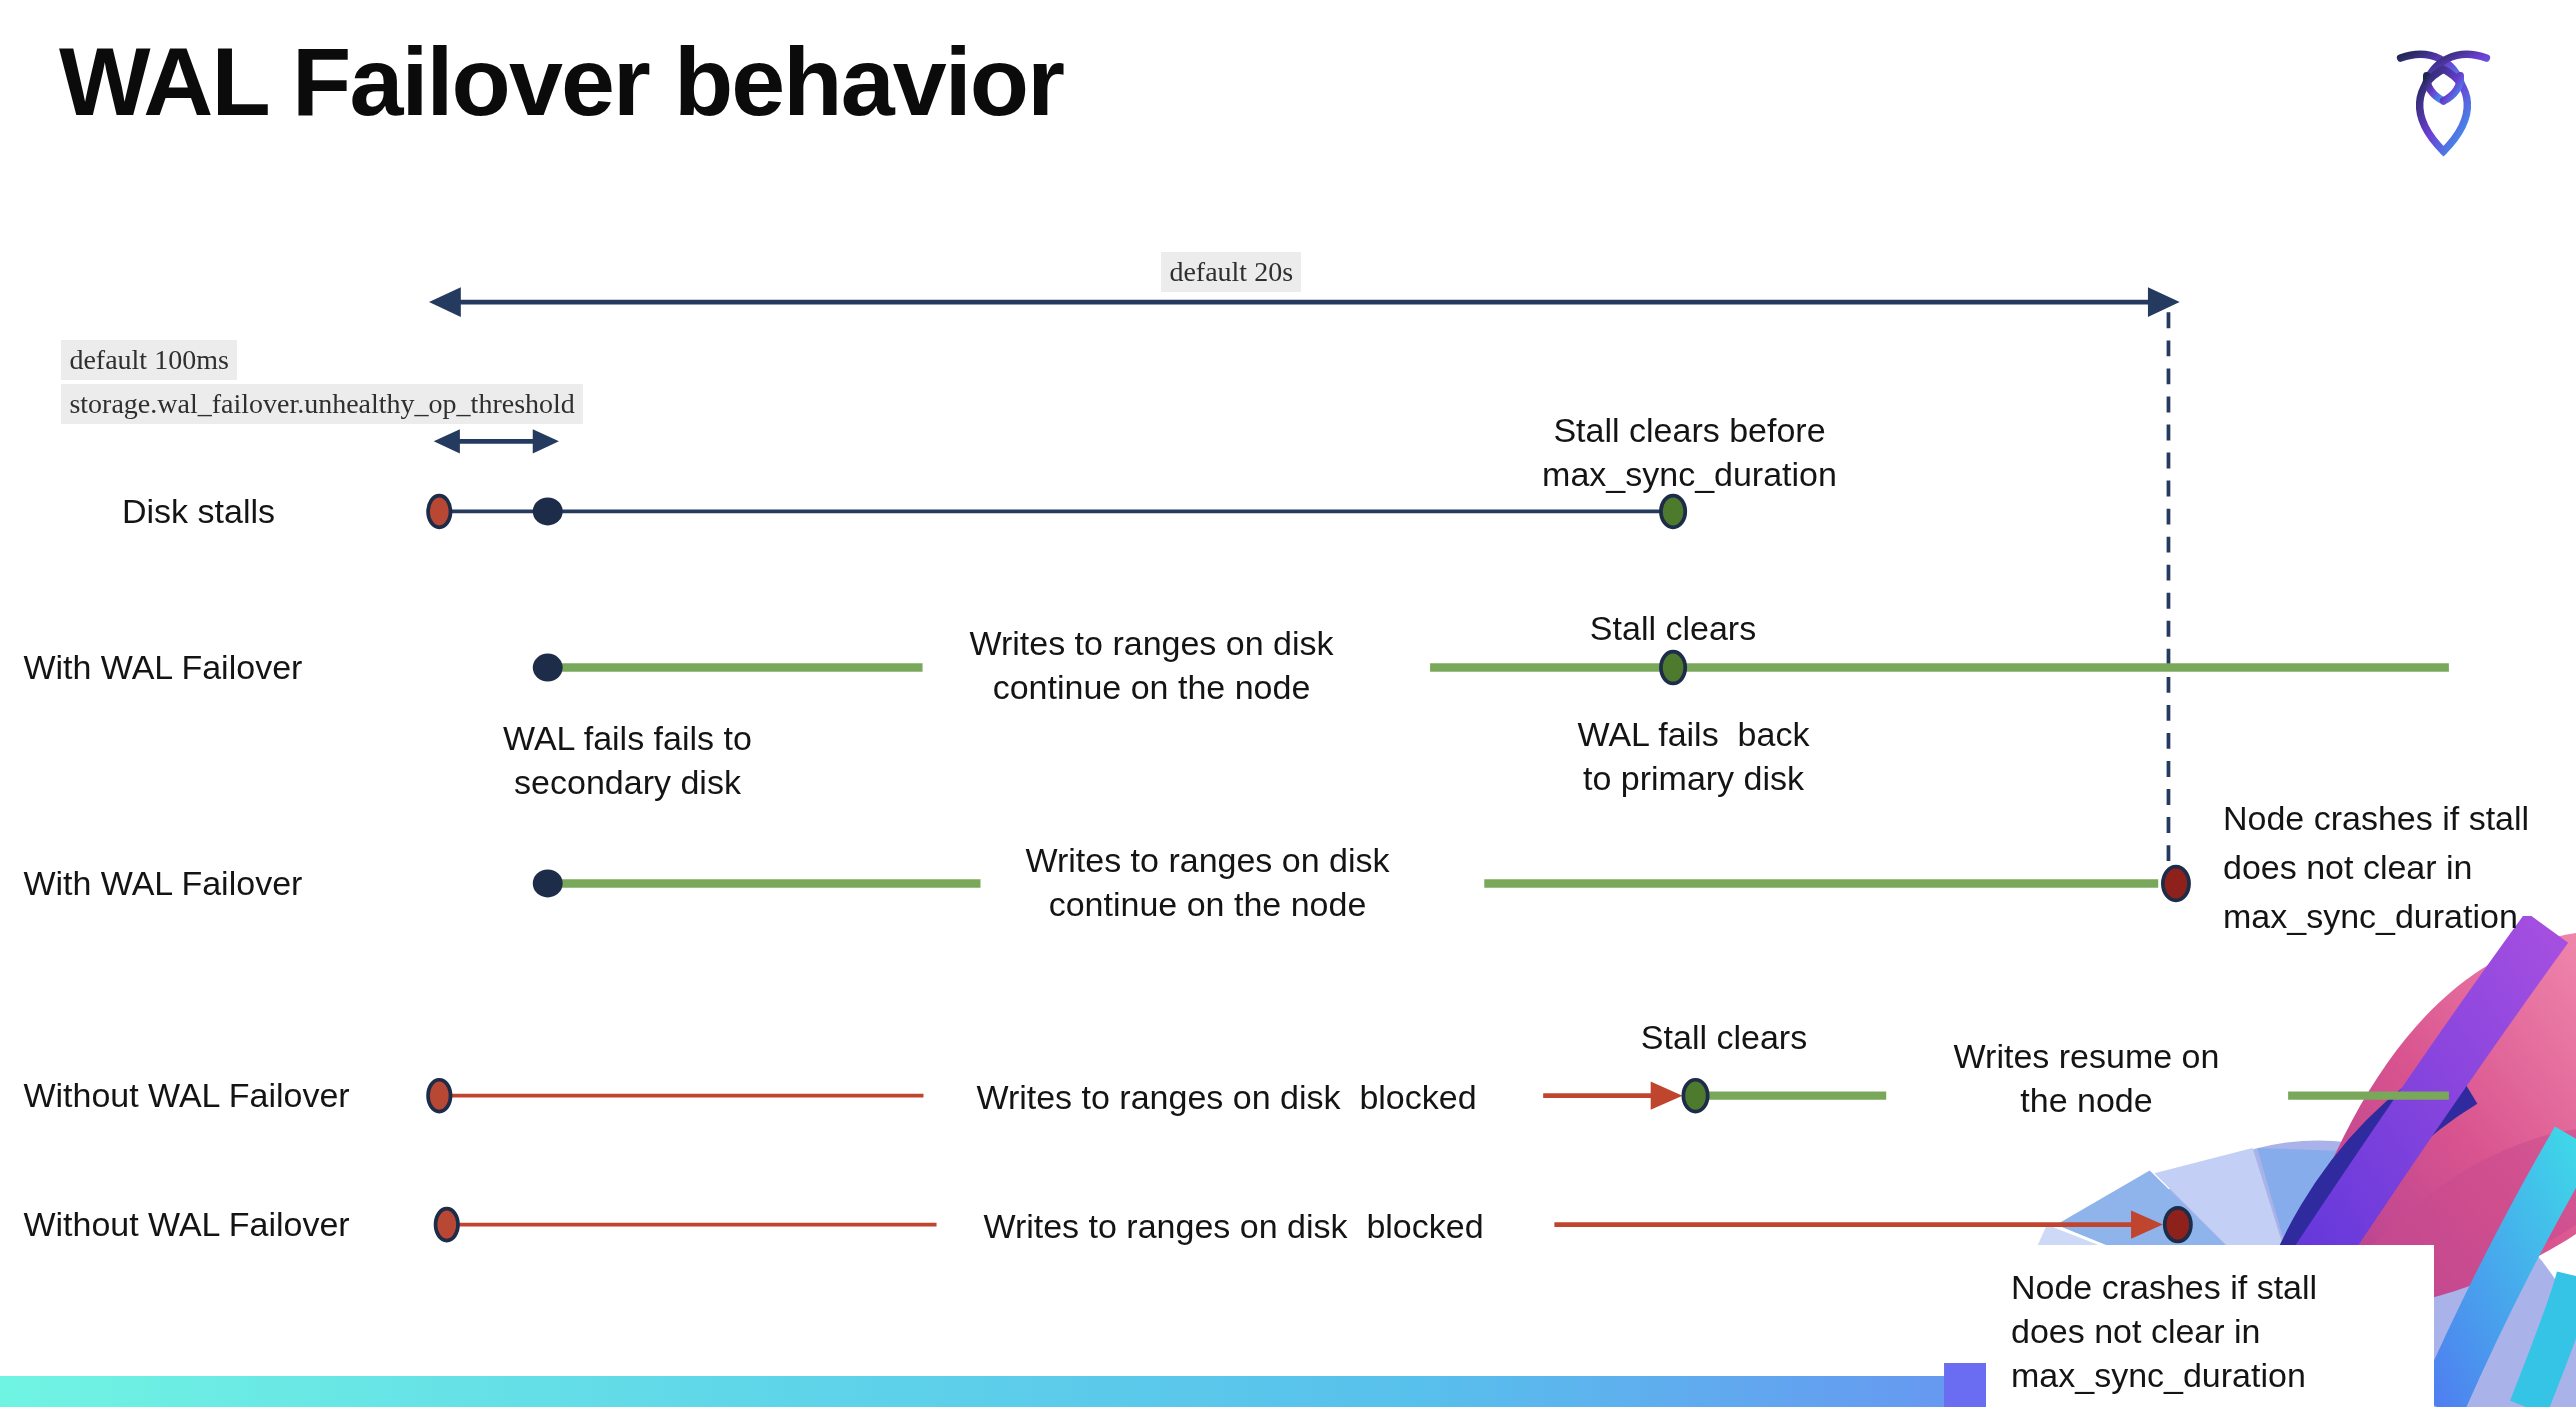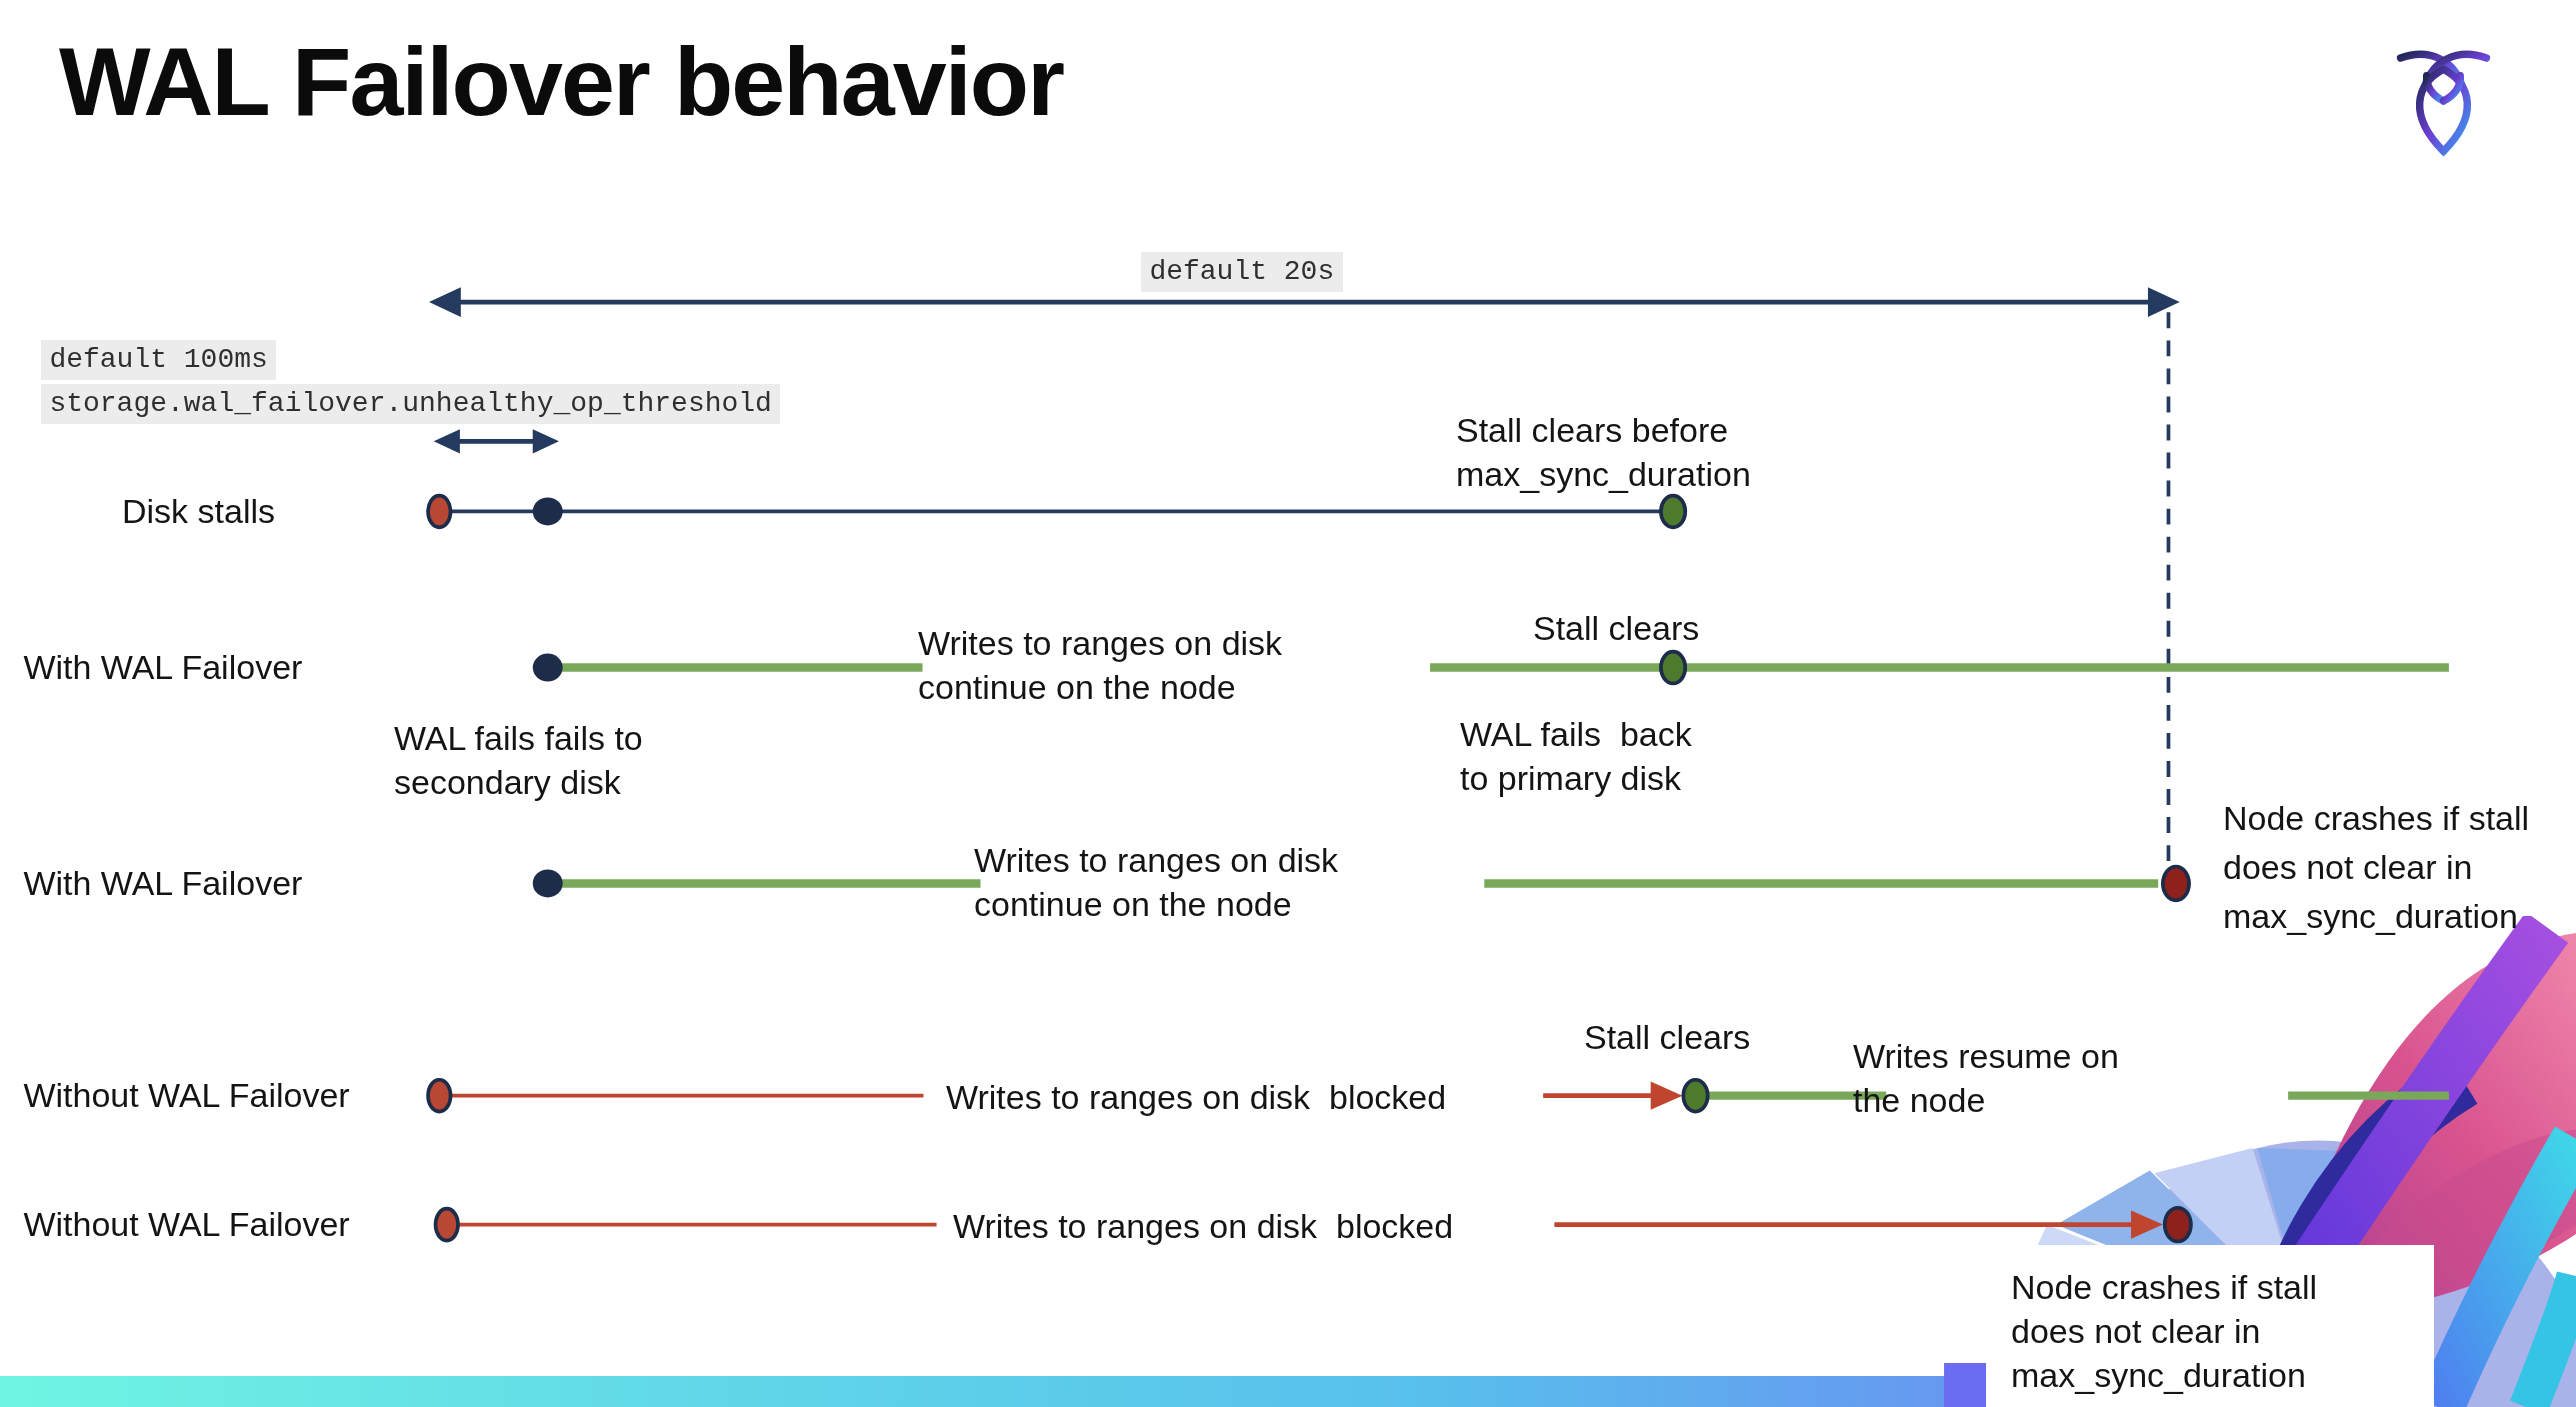--- a/index.html
+++ b/index.html
@@ -8,25 +8,25 @@
     background:#ffffff;
     font-family:"Liberation Sans","DejaVu Sans",sans-serif;
     color:#141414;
   }
   .abs{position:absolute;}
   .title{
     left:59px;top:26px;font-size:97px;font-weight:800;letter-spacing:-1.9px;
     color:#0b0b0b;white-space:nowrap;
   }
   .rowlabel{font-size:34px;line-height:41px;color:#141414;white-space:nowrap;}
-  .ann{font-size:34px;line-height:44px;color:#141414;white-space:pre-wrap;}
+  .ann{font-size:34px;line-height:44px;color:#141414;white-space:pre-wrap;text-align:center;}
   .ann-left{text-align:left;}
   .code{
-    font-family:Liberation Mono, monospace;
-    font-size:28px;line-height:34px;color:#2f2f2f;
+    font-family:Liberation Serif, serif;
+    font-size:28px;line-height:34px;color:#2f2f2f;margin-left:20px;
   }
   .code span{display:table;background:#ececec;padding:2.8px 8.4px;margin-bottom:4.7px;white-space:pre;}
   .whitebox{
     left:1986px;top:1245px;width:448px;height:163px;background:#ffffff;
   }
   .bottombar{
     left:0;top:1376px;width:2576px;height:32px;
     background:linear-gradient(90deg,#70f4e2 0%,#5fd5e9 30%,#58c0ec 55%,#6b8cf2 82%,#7f6df2 100%);
   }
   svg{display:block;}

